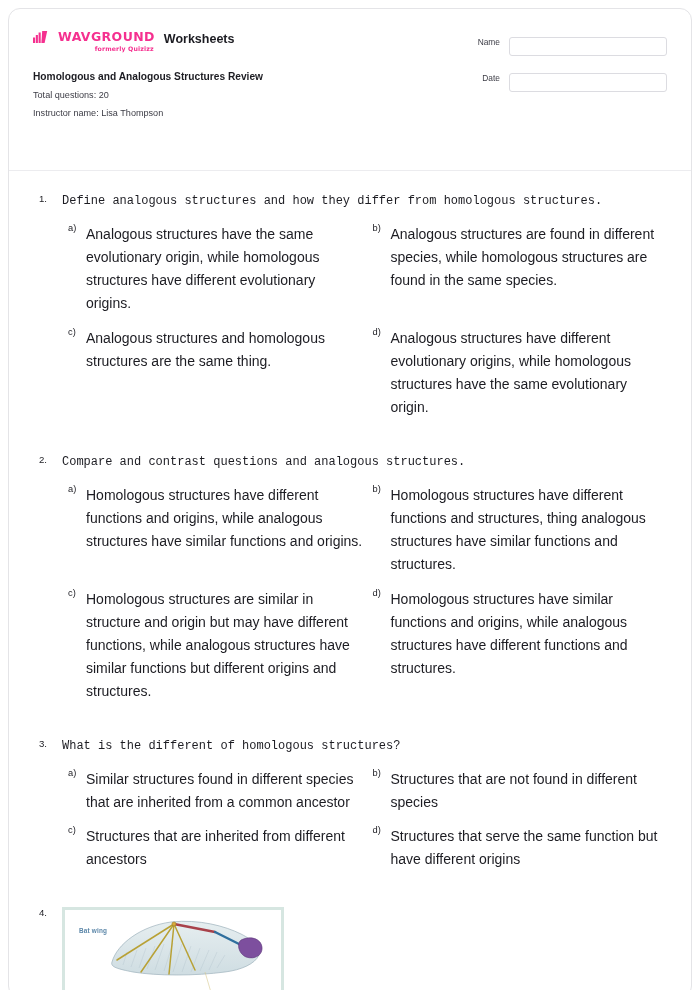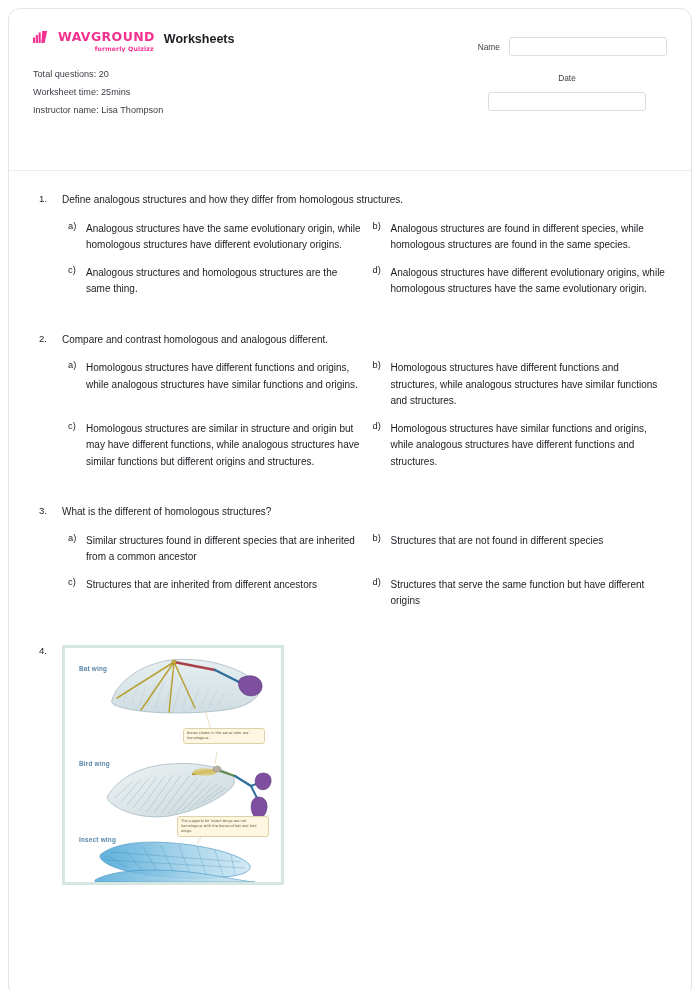--- a/index.html
+++ b/index.html
@@ -101,26 +101,26 @@
   
   .fields {
     position: absolute;
     right: 24px;
     top: 28px;
     width: 200px;
   }
 
   .field-row {
     display: flex;
-    align-items: center;
+    align-items: flex-start;
     justify-content: flex-end;
     gap: 9px;
     margin-bottom: 17px;
   }
-  .field-row:last-child { margin-bottom: 12px; flex-direction: column; }
+  .field-row:last-child { margin-bottom: 12px; }
 
   .field-label {
     font-size: 8.4px;
     color: #3d3d46;
     white-space: nowrap;
   }
 
   .field-input {
     width: 158px;
     height: 19px;
@@ -143,23 +143,24 @@
 
   .q-num {
     font-size: 9.6px;
     color: #1c1c22;
     width: 20px;
     flex-shrink: 0;
     padding-left: 6px;
   }
 
   .q-text {
-    font-size: 10px;
+    font-size: 12px;
     color: #1c1c22;
     line-height: 1.35;
+    font-family: Liberation Mono, monospace;
   }
 
   .options-grid {
     display: grid;
     grid-template-columns: 1fr 1fr;
     column-gap: 10px;
     padding-left: 35px;
   }
 
   .option {
@@ -170,21 +171,21 @@
   }
 
   .opt-letter {
     font-size: 9.3px;
     color: #1c1c22;
     flex-shrink: 0;
     width: 12px;
   }
 
   .opt-text {
-    font-size: 10px;
+    font-size: 14px;
     color: #1c1c22;
     line-height: 1.65;
   }
 
   
   .q4-row {
     display: flex;
     align-items: flex-start;
     gap: 9px;
   }
@@ -236,22 +237,22 @@
             <path d="M9.2 0 L14.2 0 L11.6 12 L8.4 12 Z" fill="#f5308f"></path>
           </svg>
           <span class="logo-word">WAVGROUND</span>
         </div>
         <div class="logo-sub">formerly Quizizz</div>
       </div>
       <div class="worksheets-label">Worksheets</div>
     </div>
 
     <div class="meta-block">
+      <div class="ws-title">Homologous and Analogous Structures Review</div>
       <div class="meta-line">Total questions: 20</div>
-      <div class="meta-line">Worksheet time: 25mins</div>
       <div class="meta-line">Instructor name: Lisa Thompson</div>
     </div>
 
     <div class="fields">
       <div class="field-row">
         <span class="field-label">Name</span>
         <input class="field-input" type="text" value="" style="">
       </div>
       <div class="field-row">
         <span class="field-label">Date</span>
@@ -283,30 +284,30 @@
         <div class="option">
           <span class="opt-letter">d)</span>
           <span class="opt-text">Analogous structures have different evolutionary origins, while homologous structures have the same evolutionary origin.</span>
         </div>
       </div>
     </div>
 
     <div class="question-block">
       <div class="q-head">
         <span class="q-num">2.</span>
-        <span class="q-text">Compare and contrast homologous and analogous different.</span>
+        <span class="q-text">Compare and contrast questions and analogous structures.</span>
       </div>
       <div class="options-grid">
         <div class="option">
           <span class="opt-letter">a)</span>
           <span class="opt-text">Homologous structures have different functions and origins, while analogous structures have similar functions and origins.</span>
         </div>
         <div class="option">
           <span class="opt-letter">b)</span>
-          <span class="opt-text">Homologous structures have different functions and structures, while analogous structures have similar functions and structures.</span>
+          <span class="opt-text">Homologous structures have different functions and structures, thing analogous structures have similar functions and structures.</span>
         </div>
         <div class="option">
           <span class="opt-letter">c)</span>
           <span class="opt-text">Homologous structures are similar in structure and origin but may have different functions, while analogous structures have similar functions but different origins and structures.</span>
         </div>
         <div class="option">
           <span class="opt-letter">d)</span>
           <span class="opt-text">Homologous structures have similar functions and origins, while analogous structures have different functions and structures.</span>
         </div>
       </div>

